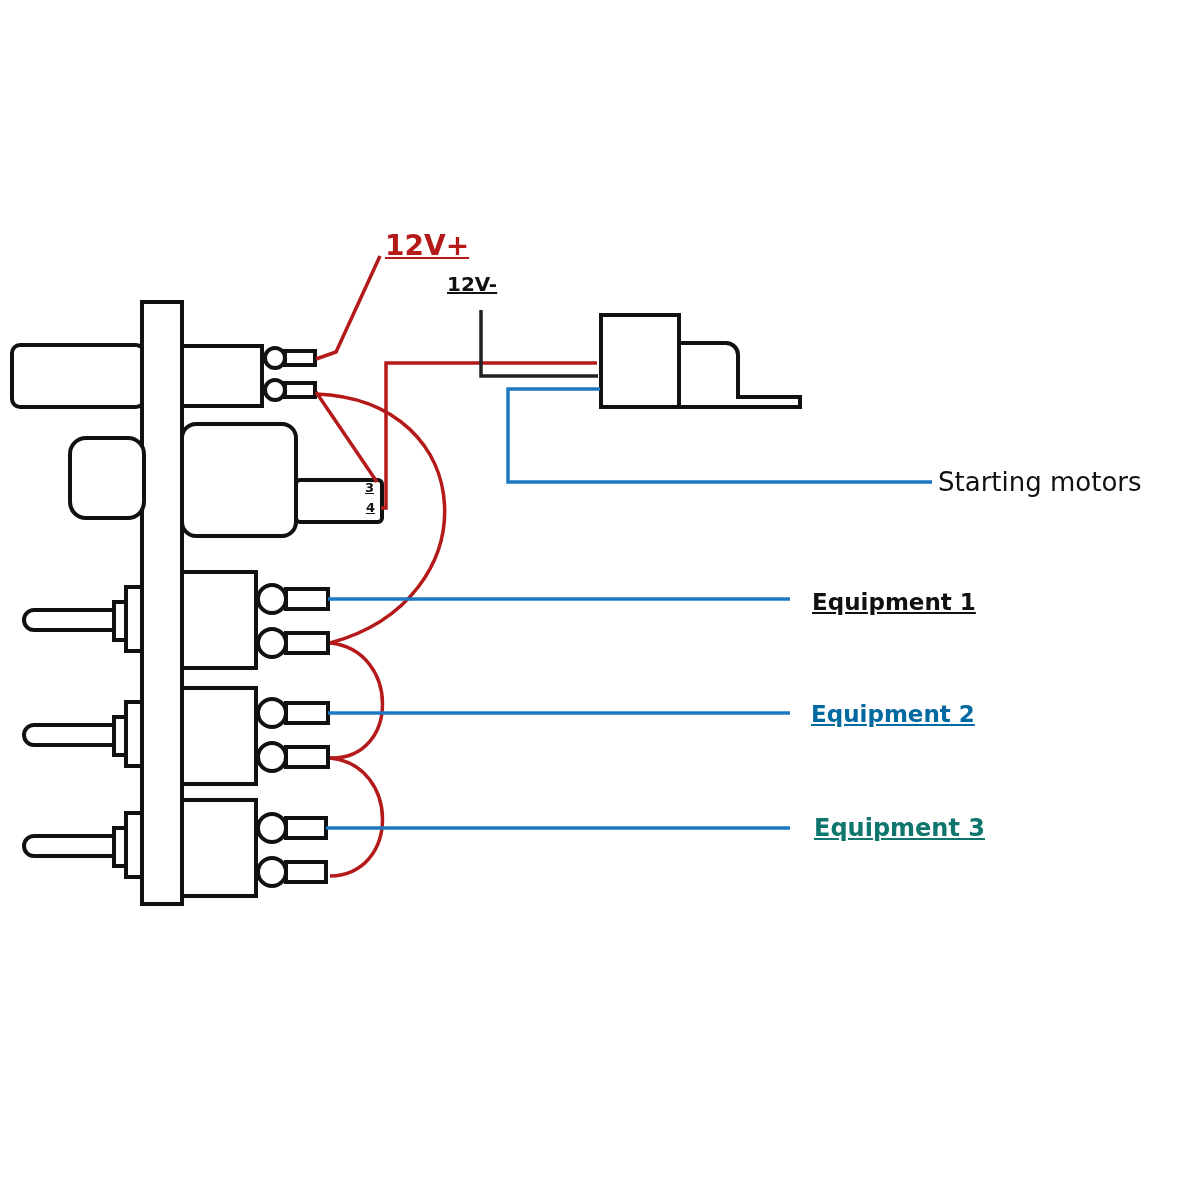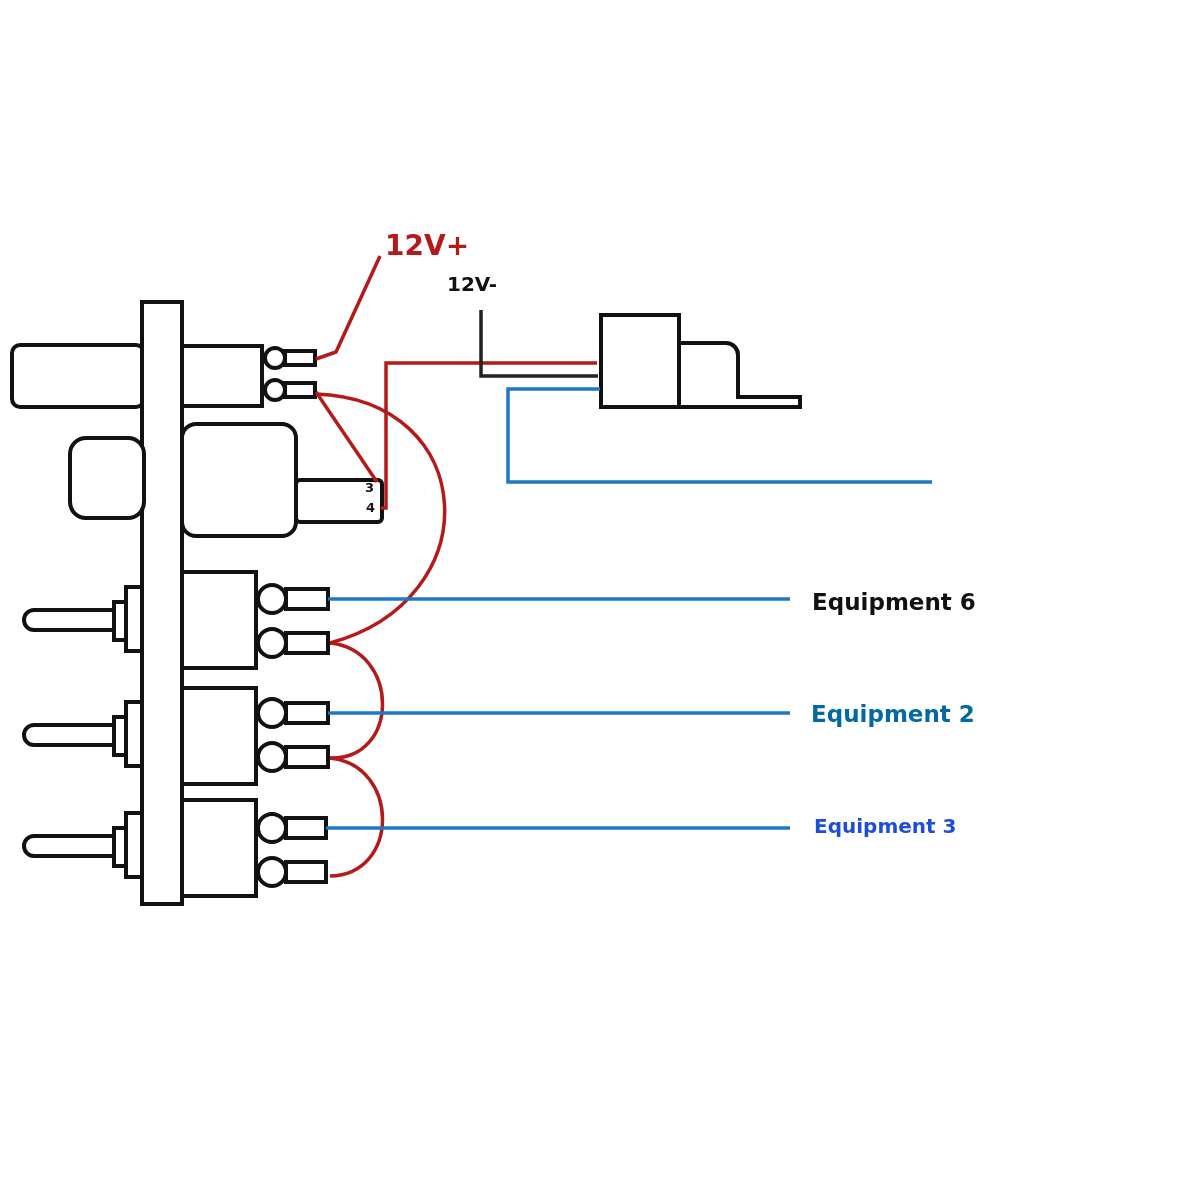--- a/index.html
+++ b/index.html
@@ -3,21 +3,21 @@
 <meta charset="utf-8">
 <style>
   html, body { margin: 0; padding: 0; background: #ffffff; }
   #canvas { position: relative; width: 1200px; height: 1200px; overflow: hidden; background: #ffffff; }
   svg { position: absolute; left: 0; top: 0; }
   .outline { fill: #ffffff; stroke: #111111; stroke-width: 4; }
   .wire-red { fill: none; stroke: #b51a1a; stroke-width: 3.5; }
   .wire-blue { fill: none; stroke: #1f78c1; stroke-width: 3.5; }
   .wire-black { fill: none; stroke: #222222; stroke-width: 3.5; }
   .lbl { position: absolute; font-family: "DejaVu Sans", sans-serif; white-space: nowrap; }
-  .lbl-bold { font-weight: bold; }
+  .lbl-bold { font-weight: bold; text-decoration: underline; }
 </style>
 </head>
 <body>
 
 <div id="canvas">
 <svg width="1200" height="1200" viewBox="0 0 1200 1200">
 
   <rect class="outline" x="12" y="345" width="132" height="62" rx="8"></rect>
 
   <rect class="outline" x="142" y="302" width="40" height="602"></rect>
@@ -76,18 +76,19 @@
   <path class="wire-black" d="M481,310 V376 H598"></path>
 
   <path class="wire-blue" d="M600,389 H508 V482 H932"></path>
   <path class="wire-blue" d="M328,599 H790"></path>
   <path class="wire-blue" d="M328,713 H790"></path>
   <path class="wire-blue" d="M326,828 H790"></path>
 </svg>
 
 <div class="lbl lbl-bold" style="left:385px; top:229px; font-size:28px; color:#b51a1a;">12V+</div>
 <div class="lbl lbl-bold" style="left:447px; top:272px; font-size:20px; color:#111111;">12V-</div>
-<div class="lbl lbl-bold" style="left:812px; top:589px; font-size:23px; color:#111111;">Equipment 6</div>
+<div class="lbl" style="left:938px; top:467px; font-size:26px; color:#111111;">Starting motors</div>
+<div class="lbl lbl-bold" style="left:812px; top:589px; font-size:23px; color:#111111;">Equipment 1</div>
 <div class="lbl lbl-bold" style="left:811px; top:701px; font-size:23px; color:#0369a1;">Equipment 2</div>
-<div class="lbl lbl-bold" style="left:814px; top:814px; font-size:20px; color:#1d4ed8;">Equipment 3</div>
+<div class="lbl lbl-bold" style="left:814px; top:814px; font-size:24px; color:#0f766e;">Equipment 3</div>
 <div class="lbl lbl-bold" style="left:365px; top:480px; font-size:13px; color:#111111;">3</div>
 <div class="lbl lbl-bold" style="left:366px; top:500px; font-size:13px; color:#111111;">4</div>
 </div>
 
 </body></html>

